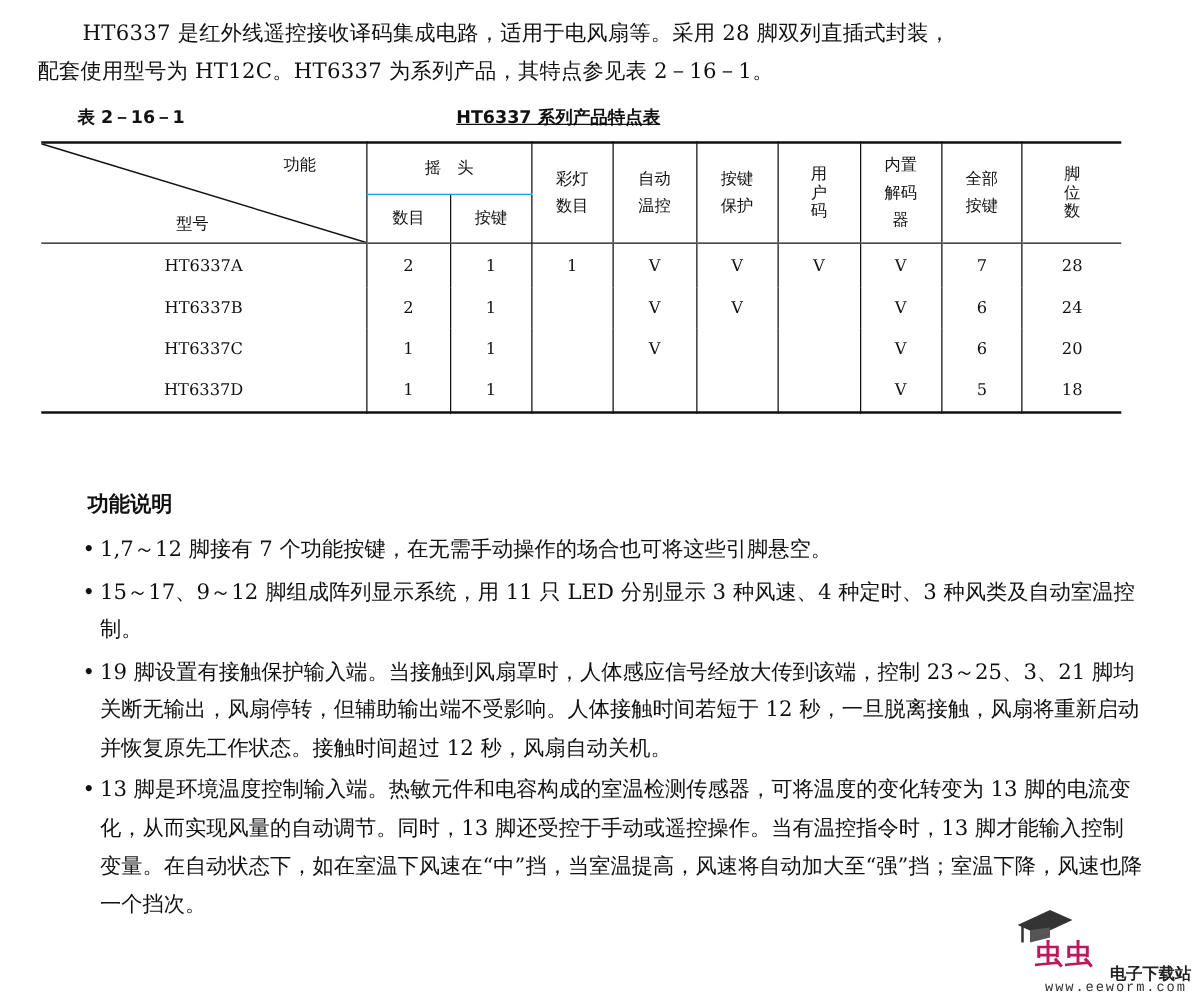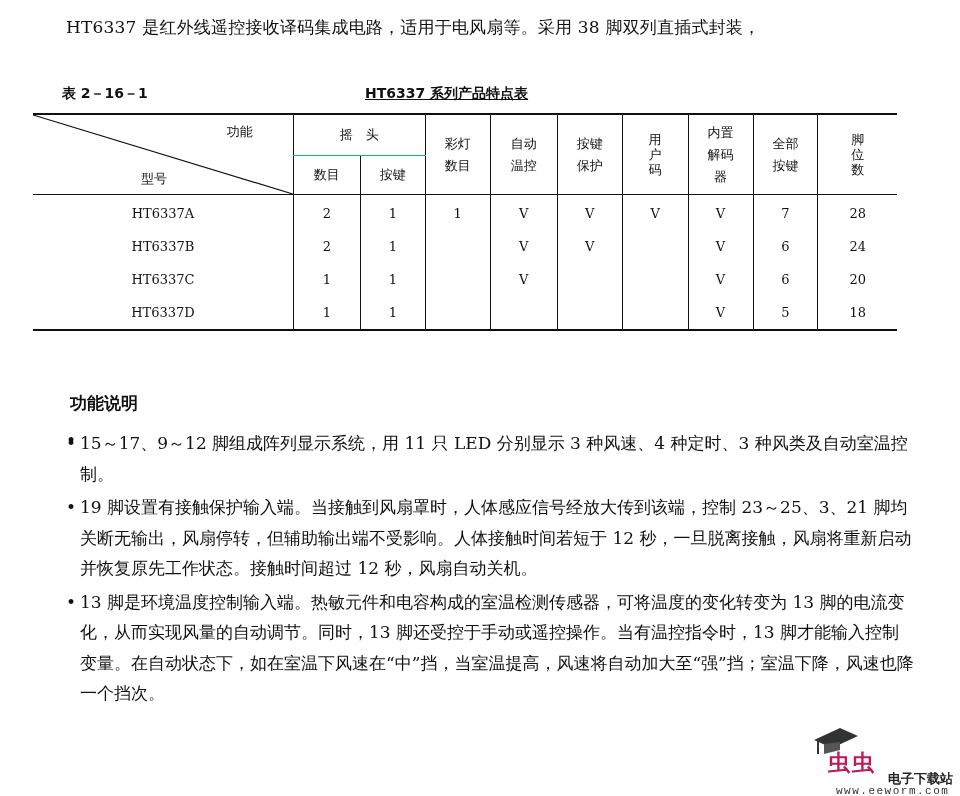--- a/index.html
+++ b/index.html
@@ -56,21 +56,22 @@
   .watermark { position: absolute; right: 4px; bottom: 2px; width: 150px; height: 70px; }
   .wm-cap { position: absolute; left: 4px; top: 0; }
   .wm-logo { position: absolute; left: 22px; top: 24px; color: #be185d; font-weight: bold; font-size: 22px; font-family: "DejaVu Sans", sans-serif; letter-spacing: 2px; }
   .wm-name { position: absolute; left: 82px; top: 30px; font-size: 13px; font-family: "DejaVu Sans", sans-serif; font-weight: bold; color: #222; margin-top: 16px; }
   .wm-url { position: absolute; left: 30px; top: 61px; font-size: 11px; font-family: Liberation Mono, monospace; letter-spacing: 1.5px; color: #333; }
 </style>
 </head>
 <body>
 
 <div class="para" style="top:12px;">
-  <div><span class="indent"></span><span>HT6337 是红外线遥控接收译码集成电路，适用于电风扇等。采用 38 脚双列直插式封装，</span></div>
+  <div><span class="indent"></span><span>HT6337 是红外线遥控接收译码集成电路，适用于电风扇等。采用 28 脚双列直插式封装，</span></div>
+  <div><span>配套使用型号为 HT12C。HT6337 为系列产品，其特点参见表 2－16－1。</span></div>
 </div>
 
 <div class="caption-label">表 2－16－1</div>
 <div class="caption-title">HT6337 系列产品特点表</div>
 
 <table class="spec">
   <colgroup>
     <col style="width:260px">
       <col style="width:67px">
       <col style="width:65px">
@@ -179,20 +180,21 @@
       <td>18</td>
     </tr>
   </tbody>
 </table>
 
 <div class="section-title">功能说明</div>
 
 <ul class="notes">
   <li>
     <span class="bullet">•</span>
+    <span>1,7～12 脚接有 7 个功能按键，在无需手动操作的场合也可将这些引脚悬空。</span>
   </li>
   <li>
     <span class="bullet">•</span>
     <span>15～17、9～12 脚组成阵列显示系统，用 11 只 LED 分别显示 3 种风速、4 种定时、3 种风类及自动室温控制。</span>
   </li>
   <li>
     <span class="bullet">•</span>
     <span>19 脚设置有接触保护输入端。当接触到风扇罩时，人体感应信号经放大传到该端，控制 23～25、3、21 脚均关断无输出，风扇停转，但辅助输出端不受影响。人体接触时间若短于 12 秒，一旦脱离接触，风扇将重新启动并恢复原先工作状态。接触时间超过 12 秒，风扇自动关机。</span>
   </li>
   <li>

